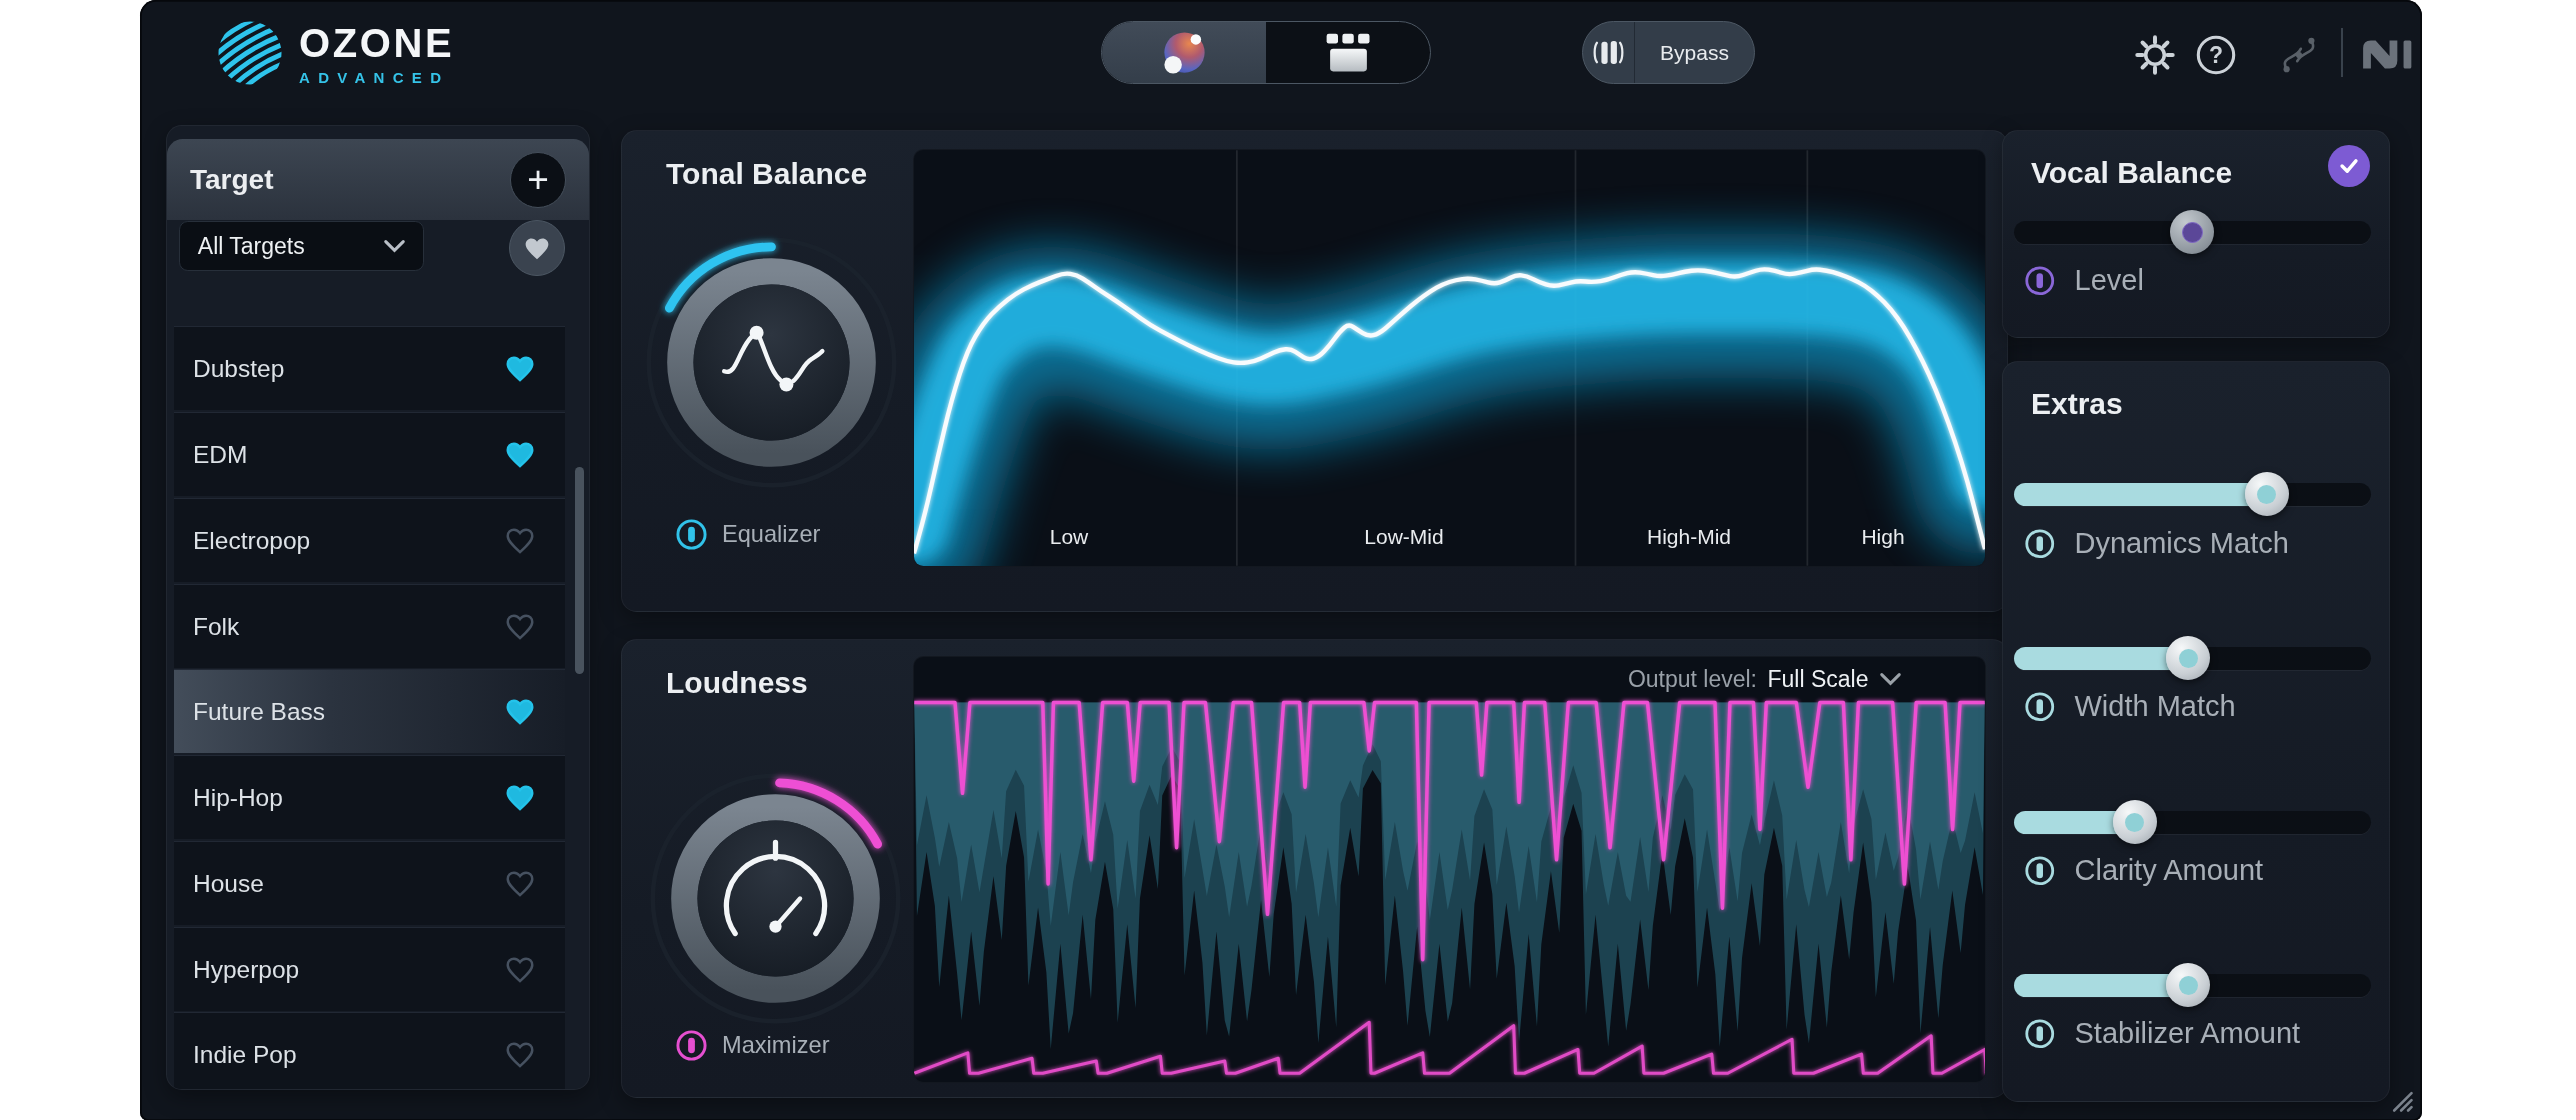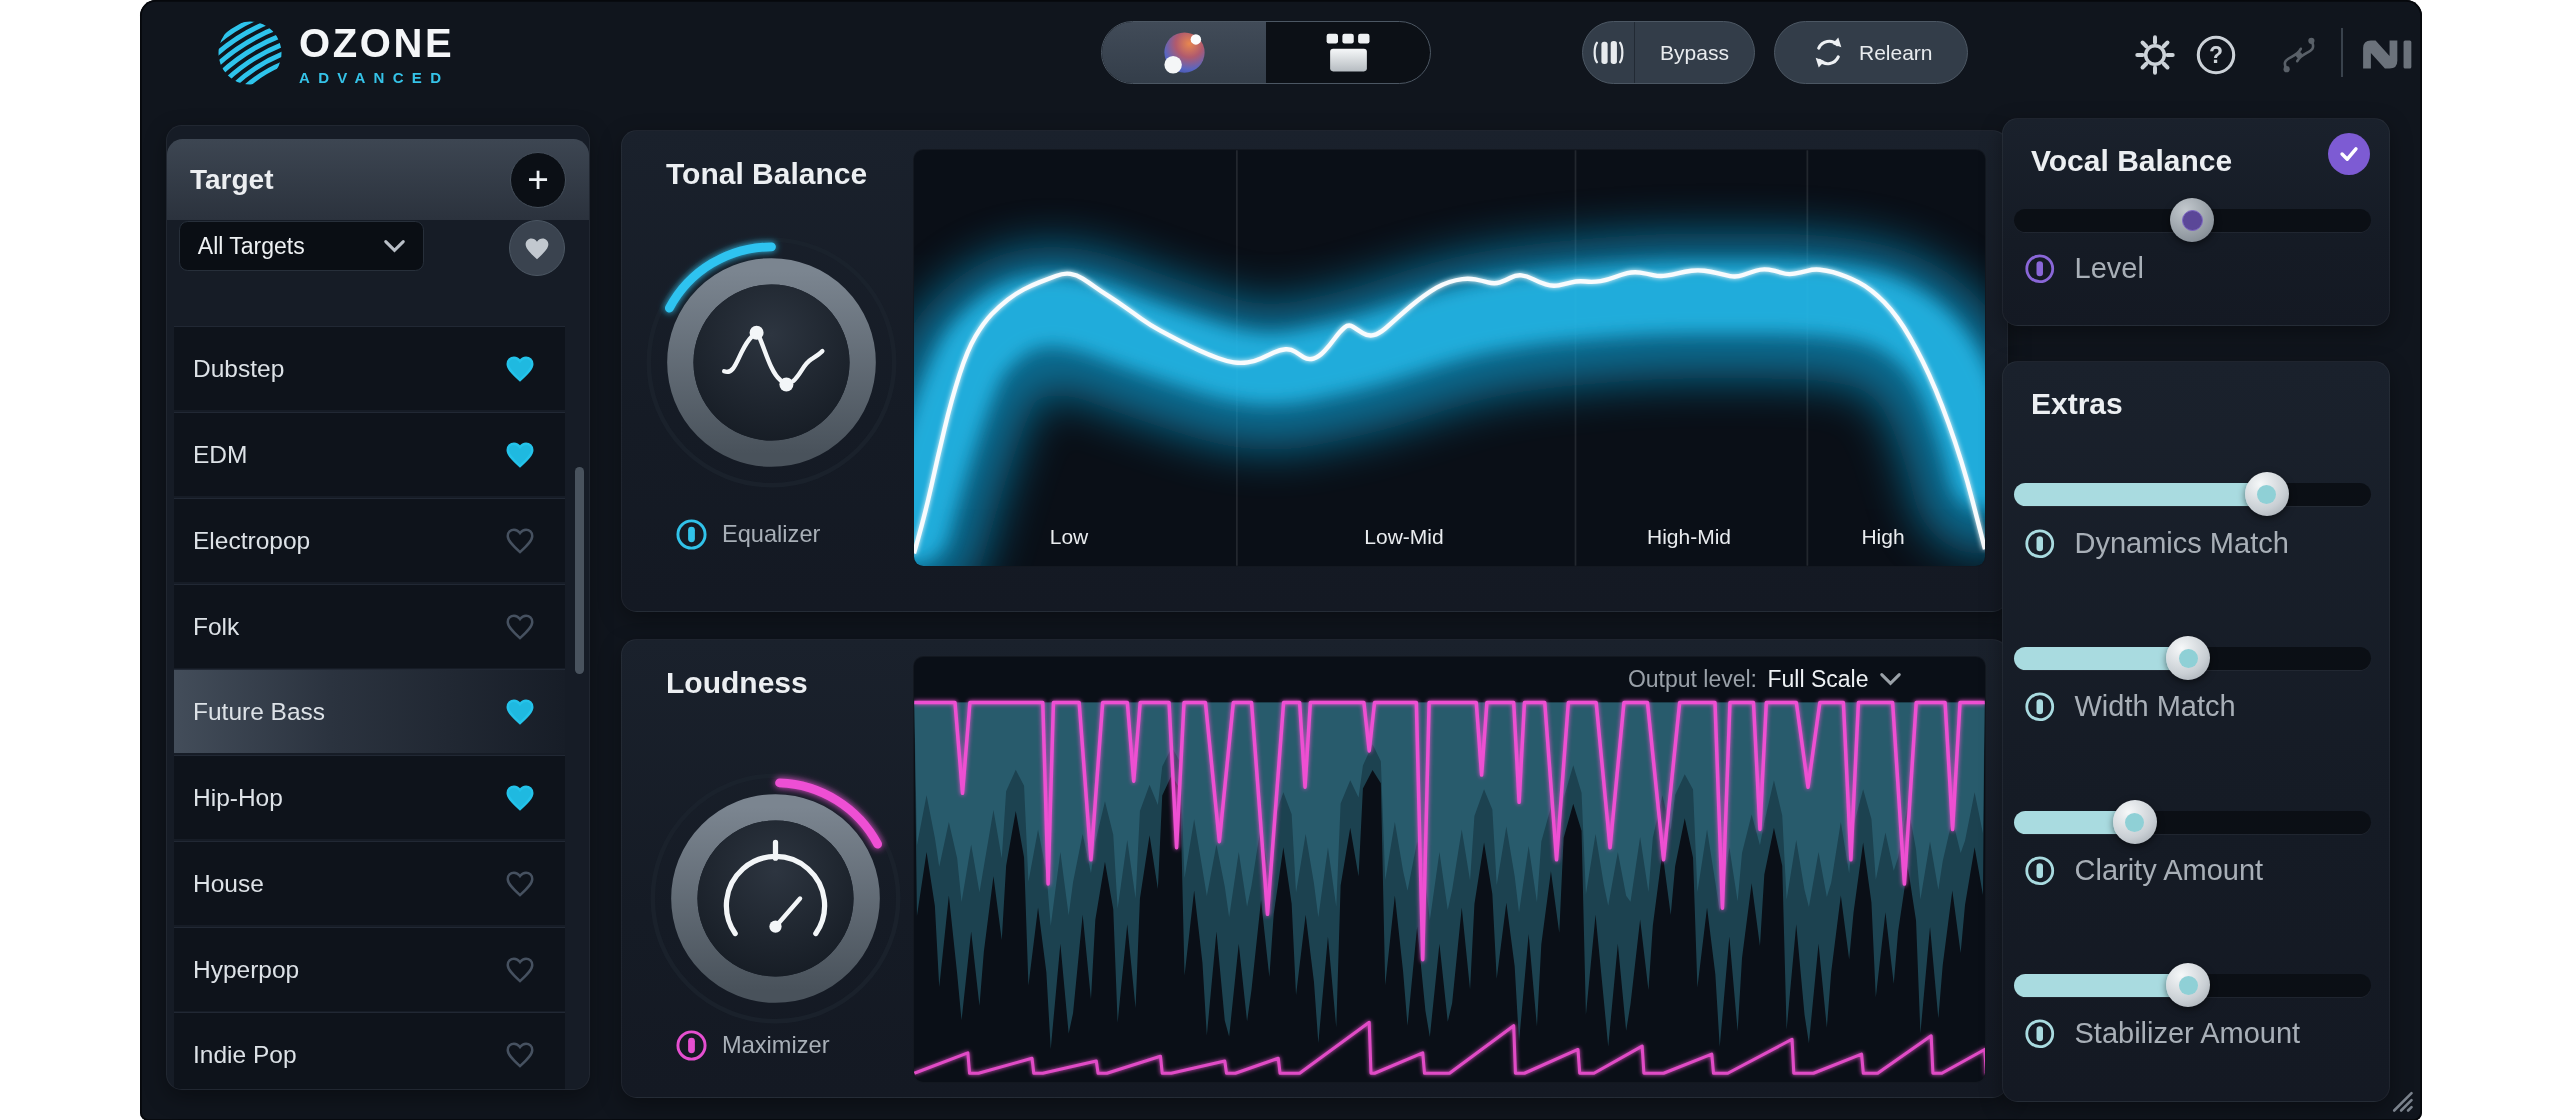--- a/index.html
+++ b/index.html
@@ -50,21 +50,21 @@
   #loud-card{left:481px;top:639px;width:1385px;height:457px;}
   .card-title{position:absolute;left:44px;top:26px;font-size:30px;font-weight:bold;color:#eceff2;}
   .graph{position:absolute;left:291px;top:17.5px;width:1071px;height:416px;border-radius:10.5px;background:#0a0f17;
          overflow:hidden;border:0.9px solid rgba(255,255,255,0.04);}
   #loud-graph{top:15.8px;height:425px;}
   .band-label{position:absolute;transform:translateX(-50%);font-size:21px;color:#e9ecef;top:375px;}
   .toggle-row{position:absolute;left:53px;display:flex;align-items:center;gap:14px;font-size:23.6px;color:#a8afb7;}
   .outctl{position:absolute;right:83px;top:8.8px;display:flex;align-items:center;gap:10.5px;font-size:23px;}
   .outctl .k{color:#99a0a8;} .outctl .v{color:#eef1f4;}
   
-  #vocal-card{left:1862px;top:118px;width:386px;height:206px;}
+  #vocal-card{left:1862px;top:130px;width:386px;height:206px;}
   #extras-card{left:1862px;top:361px;width:386px;height:739px;}
   .slider{position:absolute;left:10.5px;width:357px;height:44px;}
   .slider .track{position:absolute;left:0;right:0;top:10.5px;height:23px;border-radius:11.4px;background:#0b0f15;
       box-shadow:0 0.9px 0 rgba(255,255,255,0.05);}
   .slider .fill{position:absolute;left:0;top:0;bottom:0;border-radius:11.4px;background:#a9dbe0;}
   .slider .thumb{position:absolute;top:0;width:44px;height:44px;margin-left:-22px;border-radius:50%;
       background:radial-gradient(circle at 35% 28%,#f6f8f9,#c9cfd4 60%,#9aa2a9);box-shadow:0 2.6px 7px rgba(0,0,0,.5);
       display:flex;align-items:center;justify-content:center;}
   .slider .dot{width:19px;height:19px;border-radius:50%;background:#8fd0d6;}
   .slider.vocal .thumb{background:radial-gradient(circle at 35% 28%,#c3c9ce,#8d959d 70%,#707880);}
@@ -137,29 +137,20 @@
         <svg width="39" height="39" viewBox="0 0 44 44" stroke="#e8ebee" fill="none" stroke-linecap="round">
           <path d="M9,11 C5.5,15.5 5.5,28.5 9,33" stroke-width="2.5"></path>
           <rect x="14" y="10" width="7" height="25" rx="3" fill="#e8ebee" stroke="none"></rect>
           <rect x="24.5" y="9" width="7" height="26" rx="3" fill="#e8ebee" stroke="none"></rect>
           <path d="M35,11 C38.5,15.5 38.5,28.5 35,33" stroke-width="2.5"></path>
         </svg>
       </div>
       <div class="lbl">Bypass</div>
     </div>
 
-    <div class="pill" id="relearn-pill">
-      <svg width="39" height="39" viewBox="0 0 44 44" fill="none" stroke="#eef1f4" stroke-width="3.5" stroke-linecap="round">
-        <path d="M11,17 A13,13 0 0 1 32,13"></path>
-        <polygon points="33,5 36.5,16 26.5,12.5" fill="#eef1f4" stroke="none"></polygon>
-        <path d="M33,27 A13,13 0 0 1 12,31"></path>
-        <polygon points="11,39 7.5,28 17.5,31.5" fill="#eef1f4" stroke="none"></polygon>
-      </svg>
-      <div>Relearn</div>
-    </div>
 
     <div class="tb-icon" style="left:1992px;">
       <svg width="46" height="46" viewBox="0 0 52 52" stroke="#ccd2d8" fill="none" stroke-linecap="round">
         <circle cx="26" cy="26" r="10.5" stroke-width="4"></circle>
         <g stroke-width="4.5">
           <line x1="26" y1="6" x2="26" y2="12"></line>
             <line x1="26" y1="40" x2="26" y2="46"></line>
           <line x1="6" y1="26" x2="12" y2="26"></line>
             <line x1="40" y1="26" x2="46" y2="26"></line>
           <line x1="11.9" y1="11.9" x2="16.1" y2="16.1"></line>

